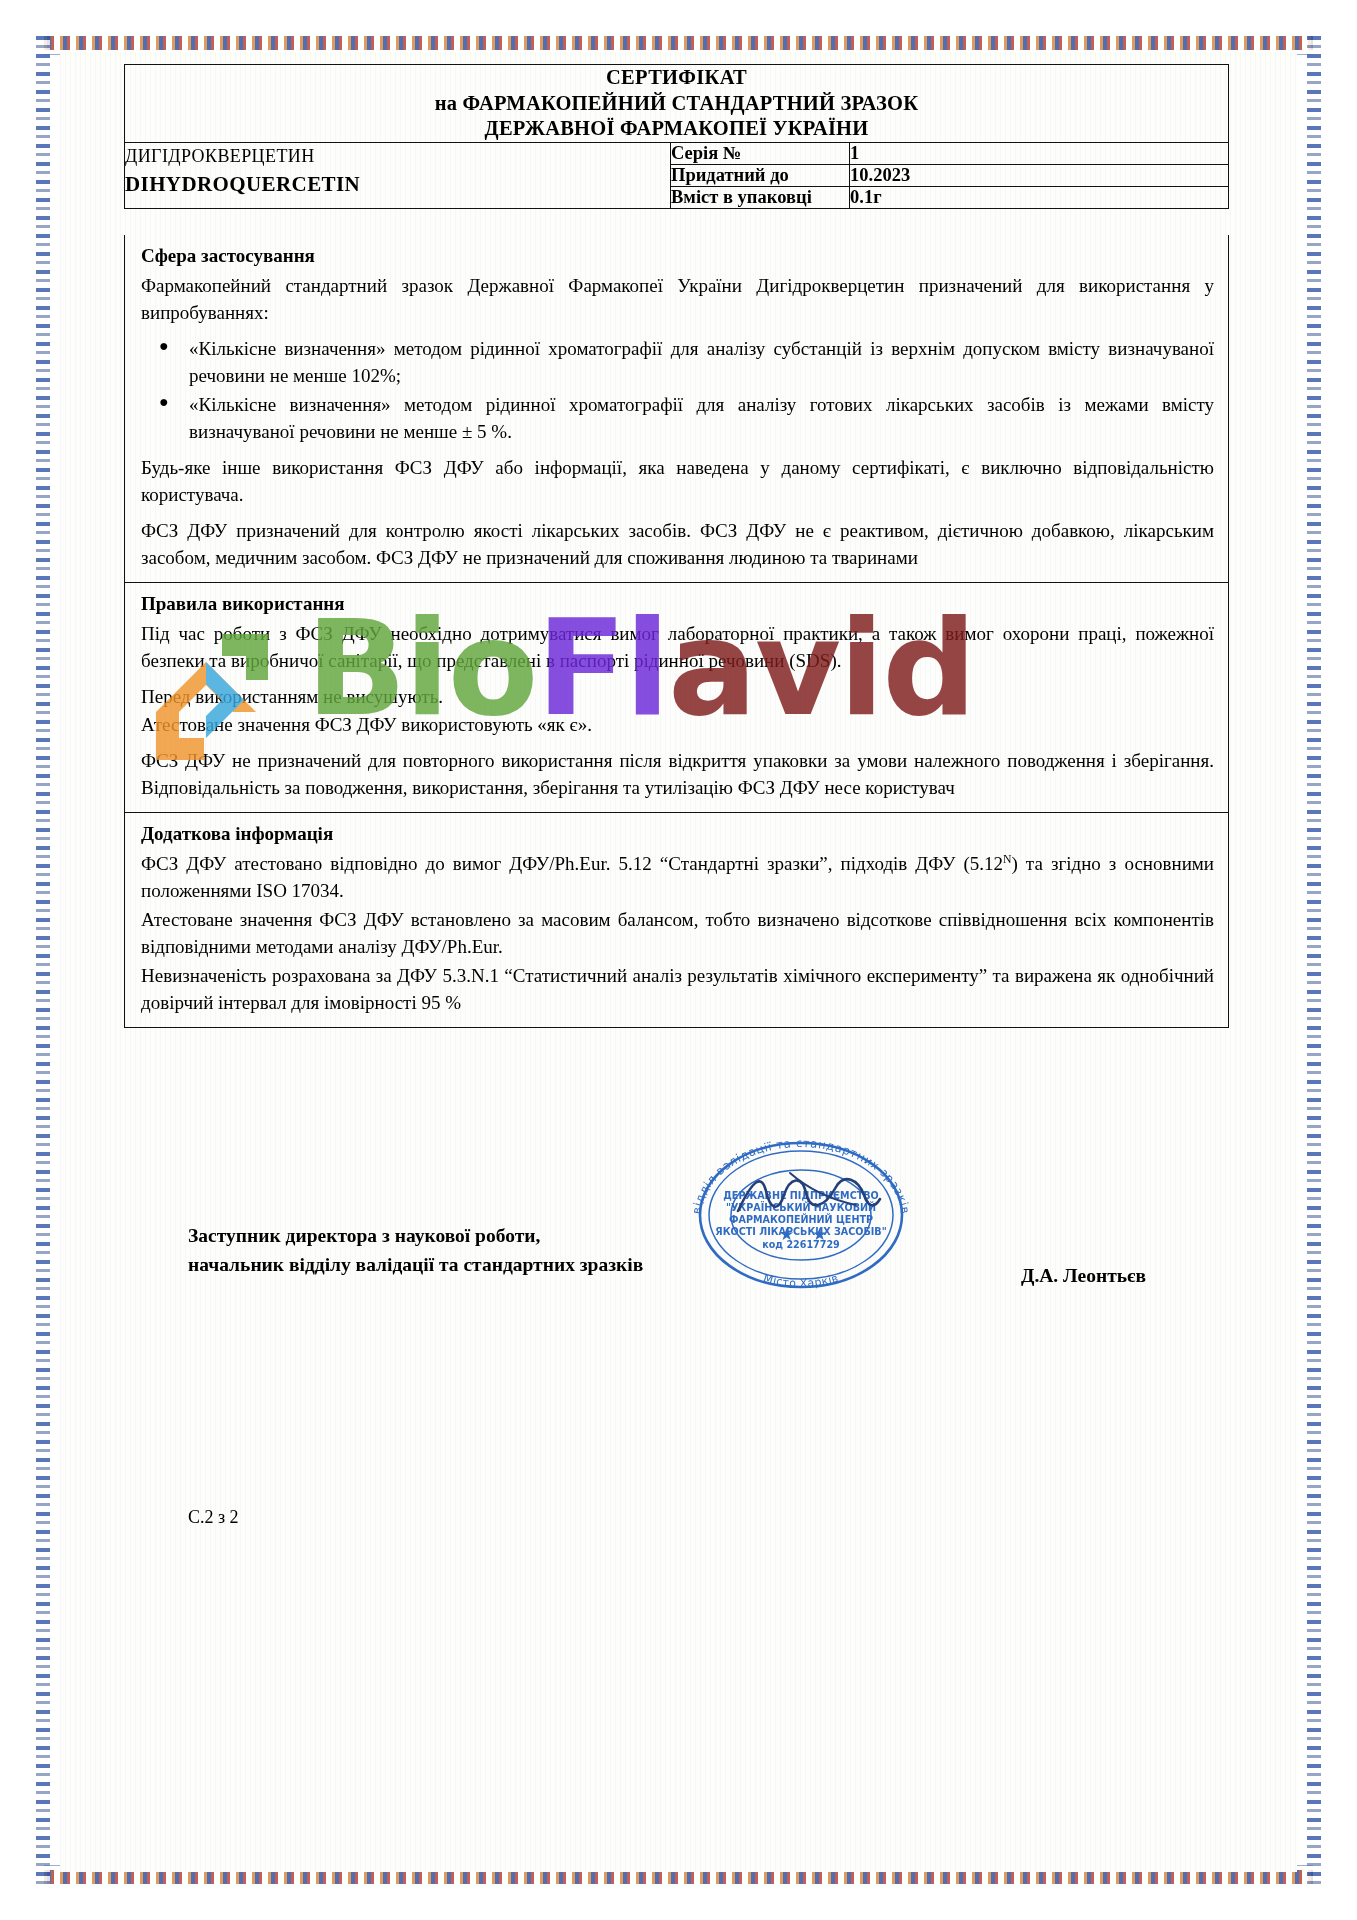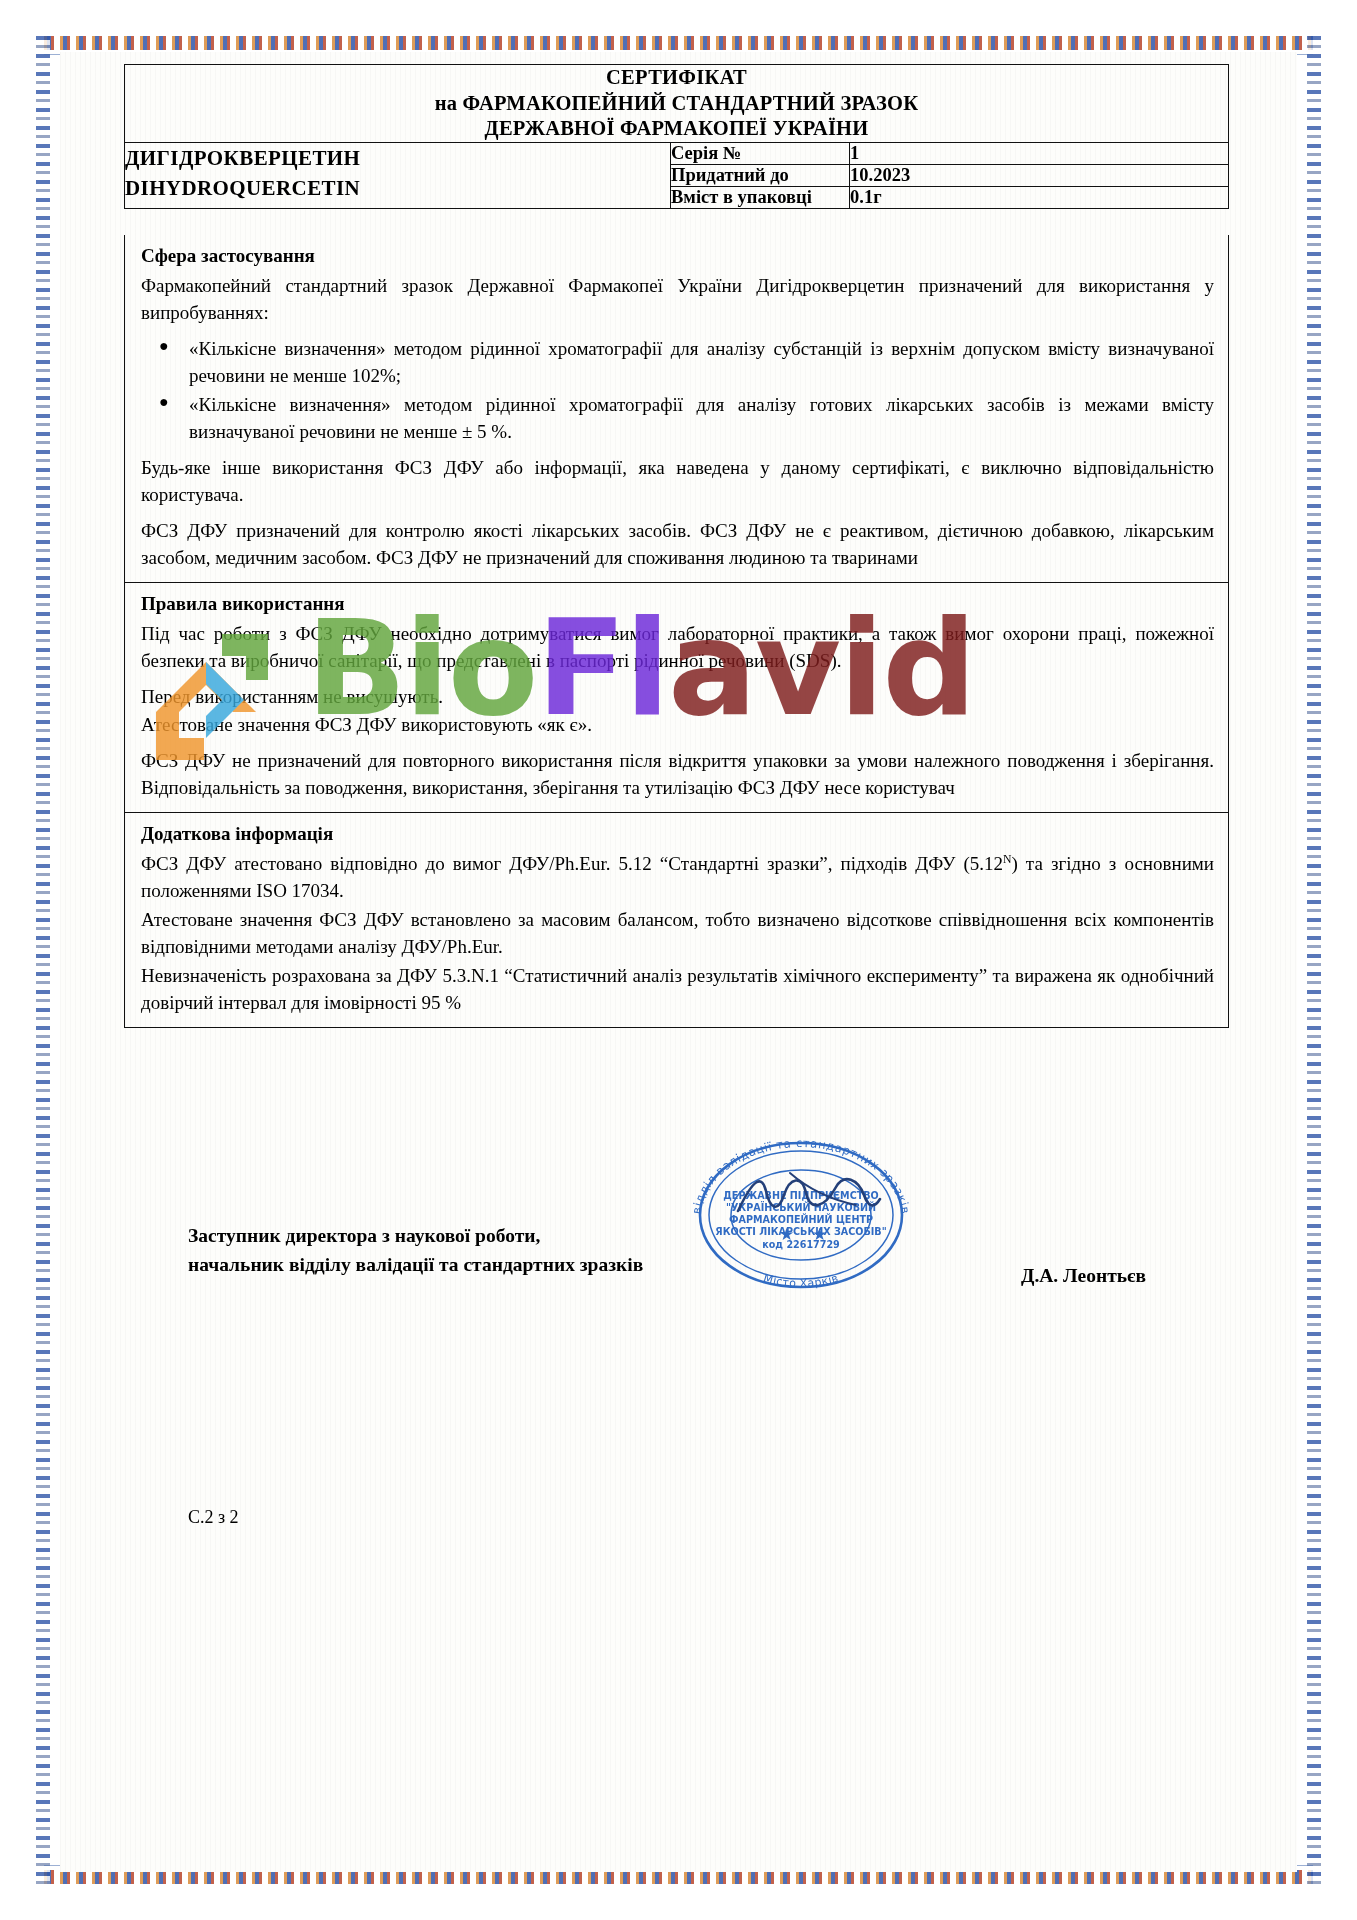--- a/index.html
+++ b/index.html
@@ -53,21 +53,21 @@
 
   .hdr-table{border-collapse:collapse;width:100%;border-radius:20px;}
   .hdr-table td{border:1.6px solid #111;vertical-align:top;padding:0;}
 
   .title-cell{padding:10px 8px 10px 8px;text-align:center;}
   .title-l1{font-size:20.5px;font-weight:bold;letter-spacing:.3px;line-height:1.25;}
   .title-l2{font-size:20.5px;font-weight:bold;letter-spacing:.2px;line-height:1.25;}
   .title-l3{font-size:20.5px;font-weight:bold;letter-spacing:.2px;line-height:1.25;}
 
   .name-cell{padding:8px 6px 10px 84px;width:545px;}
-  .name-ua{font-size:21px;font-weight:bold;letter-spacing:.4px;line-height:1.45;}
+  .name-ua{font-size:18px;font-weight:normal;letter-spacing:.4px;line-height:1.45;}
   .name-en{font-size:21px;font-weight:bold;letter-spacing:.4px;line-height:1.45;}
 
   .kv-label{font-size:18.5px;font-weight:bold;padding:5px 8px 5px 12px;width:178px;white-space:nowrap;}
   .kv-value{font-size:18.5px;font-weight:bold;padding:5px 8px 5px 12px;}
 
   
   .body-box{border:1.6px solid #111;border-top:none;margin-top:26px;}
   .sect{border-bottom:1.6px solid #111;padding:8px 14px 10px 16px;}
   .sect:last-child{border-bottom:none;}
   .sect-h{font-size:19px;font-weight:bold;margin:2px 0 6px 0;}

